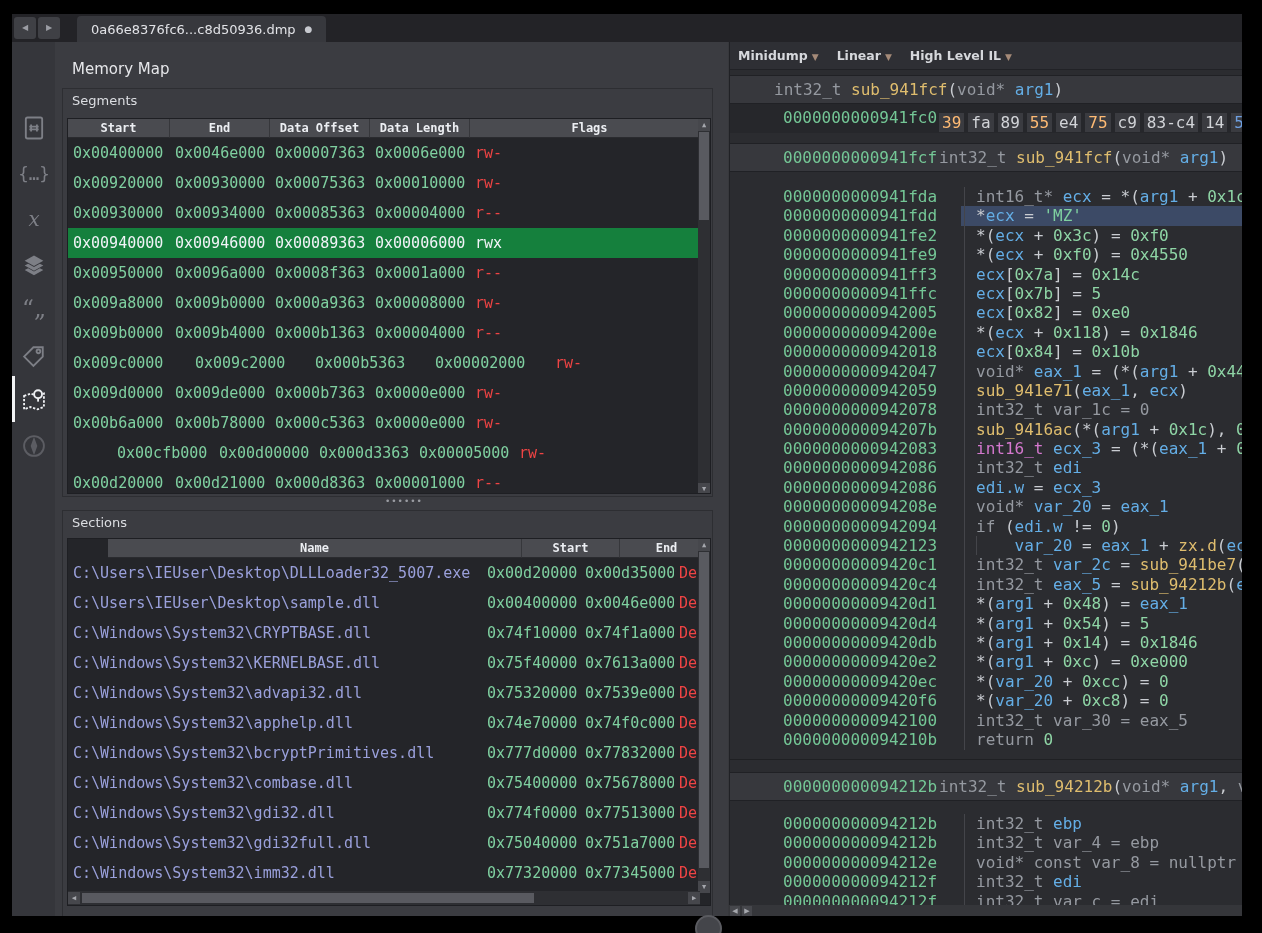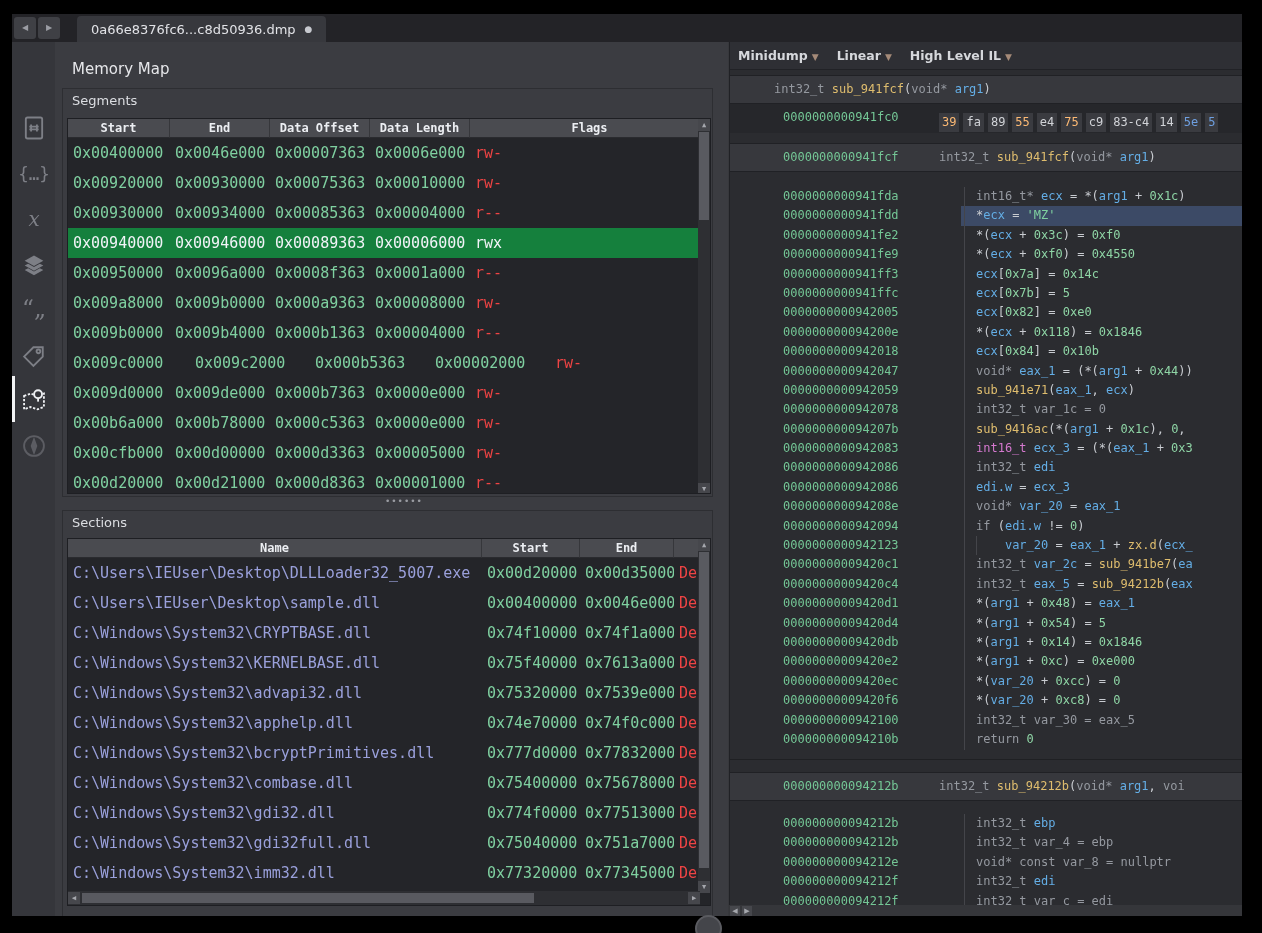--- a/index.html
+++ b/index.html
@@ -53,21 +53,21 @@
   .dots-v { position:absolute; color:#9a9ca2; font-size:9px; letter-spacing:1px; transform:rotate(90deg); transform-origin:left top; line-height:4px; }
 
   
   #vsplit { position:absolute; left:716px; top:28px; width:13px; height:874px; background:#37383c; }
 
   
   #rightpanel { position:absolute; left:717px; top:28px; width:513px; height:874px; background:#2b2c30; border-left:1px solid #202125; }
   #rp-toolbar { position:absolute; left:0; top:0; width:100%; height:28px; background:#2e2f34; border-bottom:1px solid #212226; display:flex; align-items:center; padding-left:8px; gap:18px; }
   .dd { color:#d6d8dc; font-size:12.5px; font-weight:600; white-space:nowrap; }
   .dd .caret { color:#a58a78; font-size:9px; margin-left:4px; }
-  #rp-content { position:absolute; left:0; top:28px; width:513px; height:846px; overflow:hidden; font-size:12px; }
+  #rp-content { position:absolute; left:0; top:28px; width:513px; height:846px; overflow:hidden; font-size:16px; }
 
   .band { position:absolute; left:0; width:513px; height:29px; background:#37383d; border-top:1px solid #202125; border-bottom:1px solid #202125; line-height:27px; white-space:nowrap; overflow:hidden; }
   .hexrow { position:absolute; left:0; width:513px; height:29px; background:#26272b; line-height:27px; white-space:nowrap; overflow:hidden; }
   .addr { color:#74c796; }
   .babs { position:absolute; }
   .codeblock { position:absolute; left:0; width:513px; }
   .cl { position:relative; height:19.4px; line-height:19.4px; white-space:nowrap; }
   .cl .a { position:absolute; left:53px; }
   .cl .c { position:absolute; left:246px; right:0; overflow:hidden; white-space:pre; }
   .cl.hl .bg { position:absolute; left:231px; right:0; top:0; bottom:0; background:#3c4a66; }
@@ -239,21 +239,21 @@
                 <div class="tc c-green">0x0000e000</div>
                 <div class="tc c-gray">rw-</div>
               </div>
               <div class="trow" style="grid-template-columns: 102px 100px 100px 100px 1fr;">
                 <div class="tc c-green">0x00b6a000</div>
                 <div class="tc c-green">0x00b78000</div>
                 <div class="tc c-green">0x000c5363</div>
                 <div class="tc c-green">0x0000e000</div>
                 <div class="tc c-gray">rw-</div>
               </div>
-              <div class="trow" style="grid-template-columns: 102px 100px 100px 100px 1fr;">
+              <div class="trow" style="grid-template-columns: 102px 100px 100px 100px 1fr; padding-left: 44px;">
                 <div class="tc c-green">0x00cfb000</div>
                 <div class="tc c-green">0x00d00000</div>
                 <div class="tc c-green">0x000d3363</div>
                 <div class="tc c-green">0x00005000</div>
                 <div class="tc c-gray">rw-</div>
               </div>
               <div class="trow" style="grid-template-columns: 102px 100px 100px 100px 1fr;">
                 <div class="tc c-green">0x00d20000</div>
                 <div class="tc c-green">0x00d21000</div>
                 <div class="tc c-green">0x000d8363</div>
@@ -267,21 +267,21 @@
             <div class="sb-btn" style="left:0;bottom:0;width:12px;height:12px;line-height:12px;">▼</div>
           </div>
         </div>
       </div>
 
       <div class="dots-h" style="left:330px;top:457px;">••••••</div>
 
       <div class="groupbox" id="sec-group" style="top:468px;height:408px;">
         <div class="group-label">Sections</div>
         <div class="tbl mono" id="sec-table" style="top:27px;width:644px;height:368px;">
-          <div class="tbl-head" id="sec-head" style="grid-template-columns:414px 98px 94px 1fr;">
+          <div class="tbl-head" id="sec-head" style="grid-template-columns:414px 98px 94px 1fr;margin-left:40px;">
               <div class="hc">Name</div>
               <div class="hc">Start</div>
               <div class="hc">End</div>
               <div class="hc"></div>
             </div>
           <div id="sec-body">
               <div class="trow" style="grid-template-columns: 414px 98px 94px 1fr;">
                 <div class="tc c-path">C:\Users\IEUser\Desktop\DLLLoader32_5007.exe</div>
                 <div class="tc c-green">0x00d20000</div>
                 <div class="tc c-green">0x00d35000</div>

